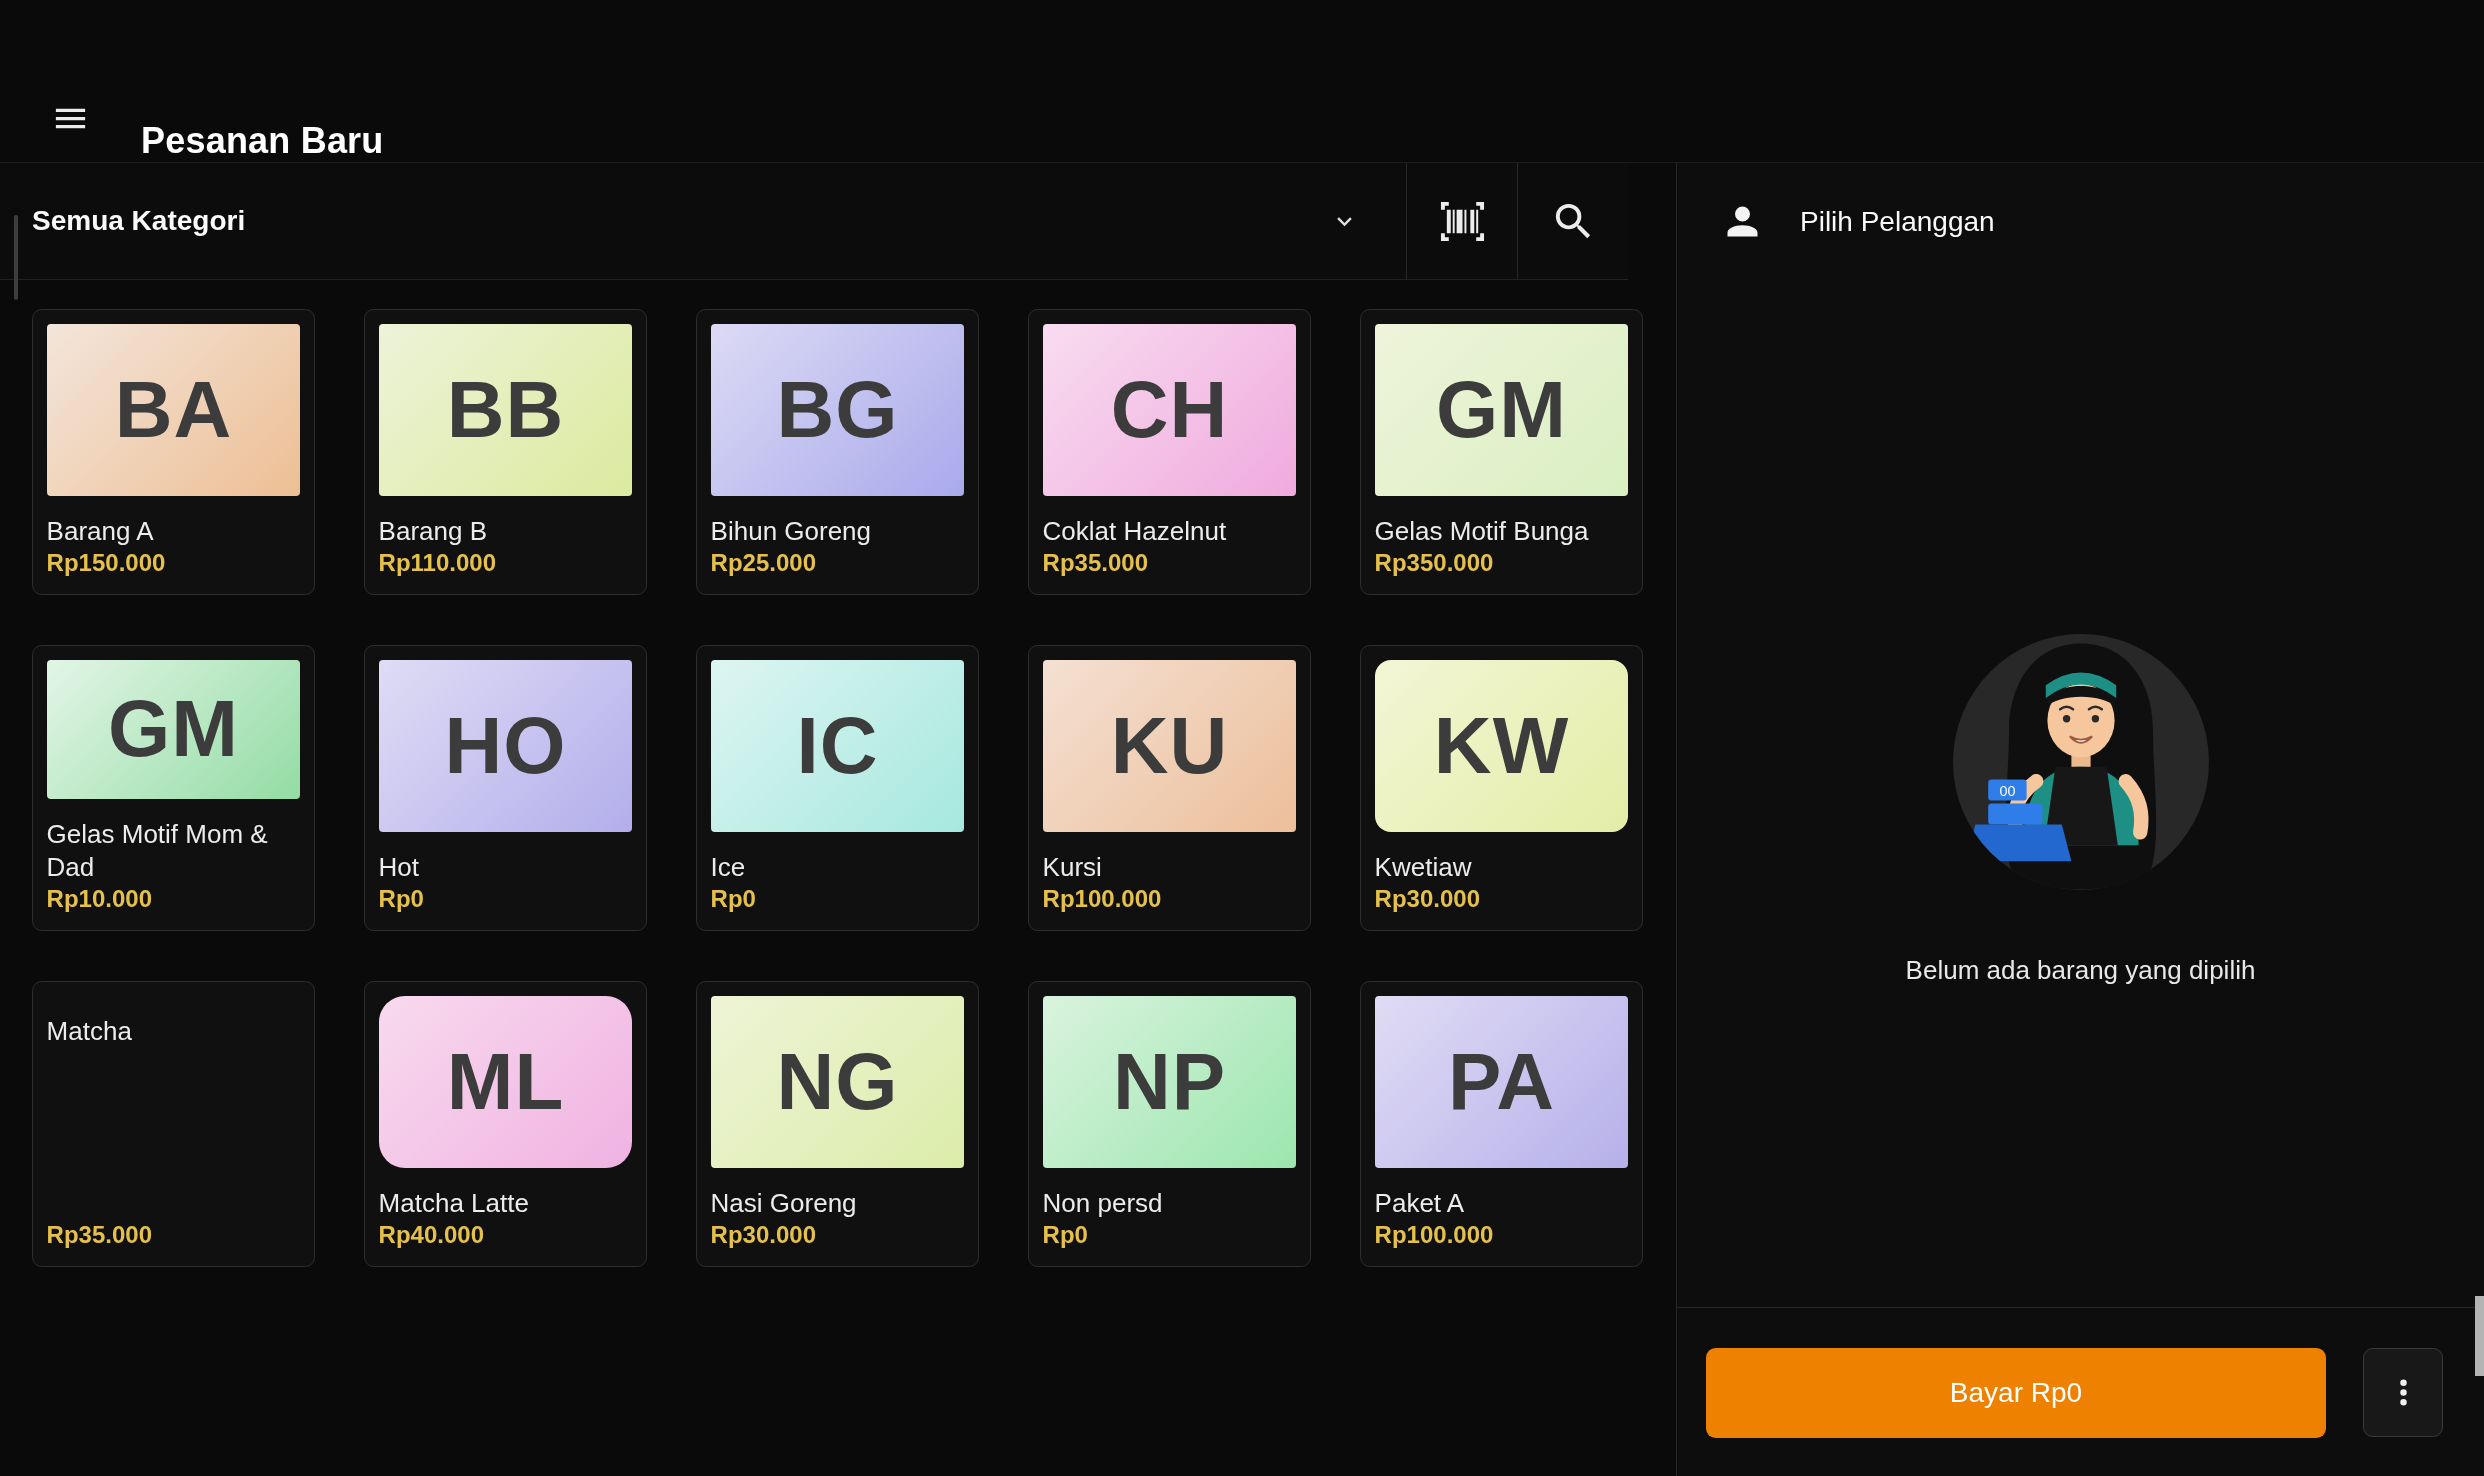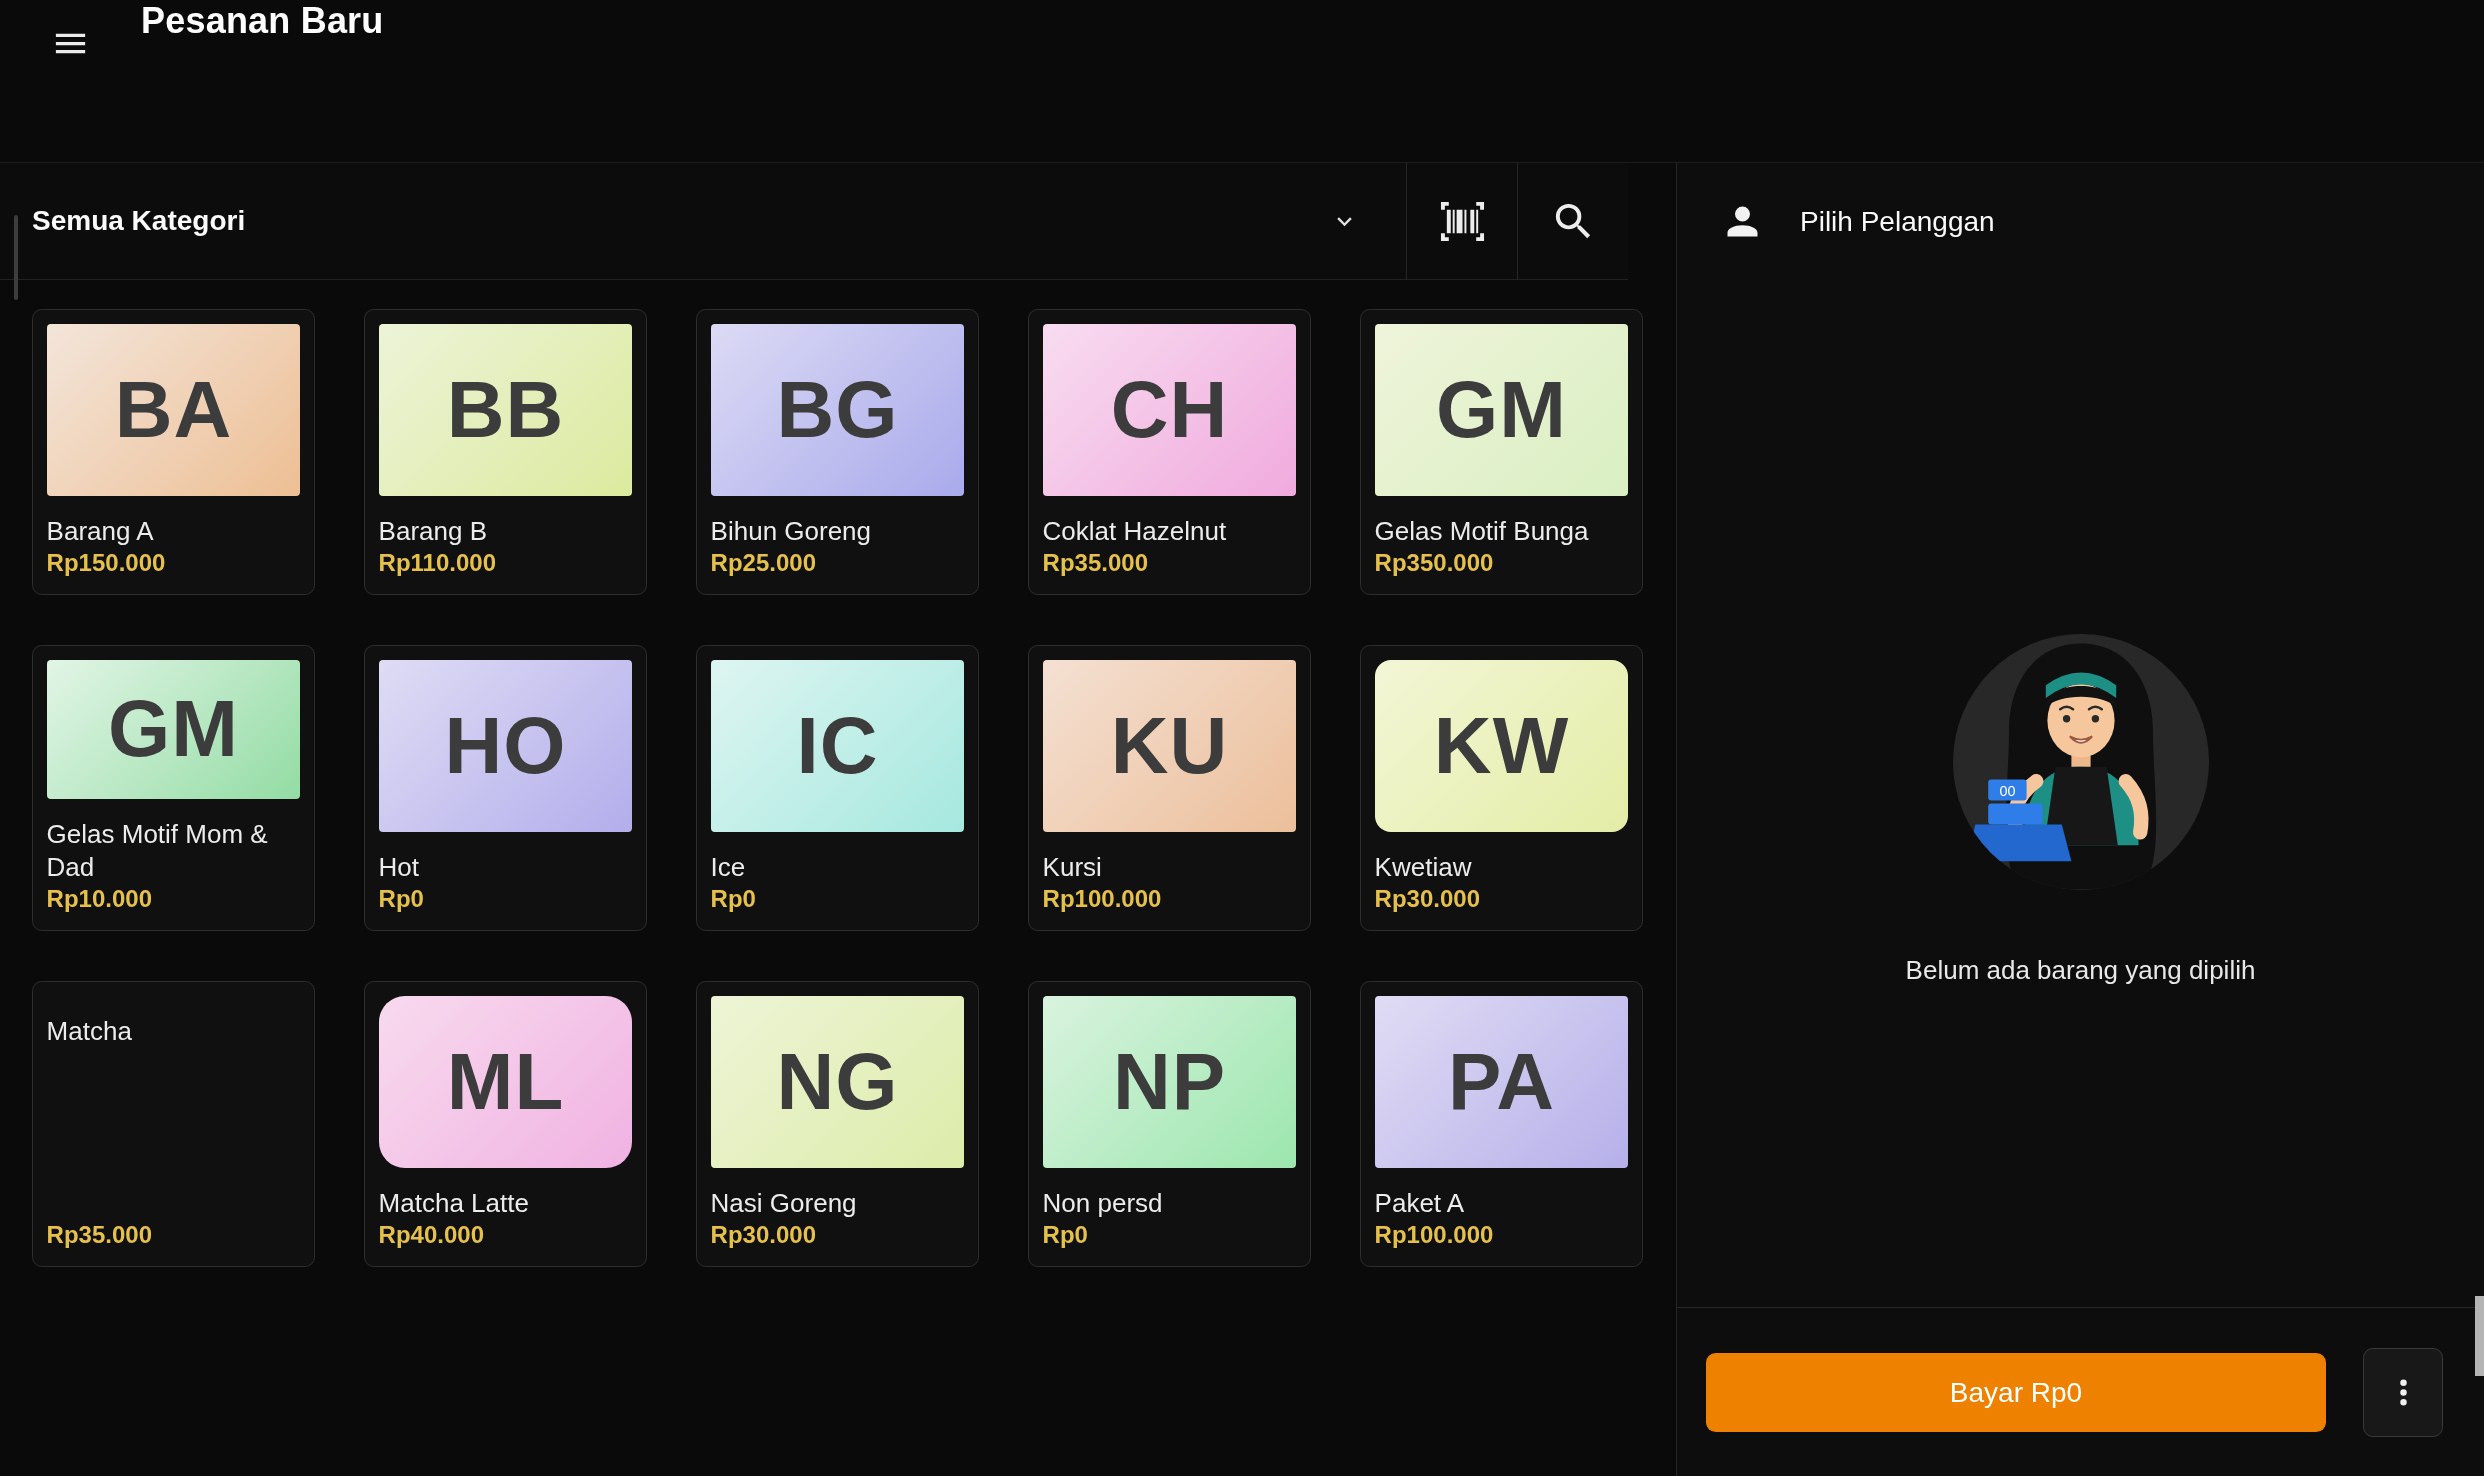--- a/index.html
+++ b/index.html
@@ -11,21 +11,21 @@
     background: #0a0a0a;
     overflow: hidden;
     color: #eee;
     --accent: #ef8100;
     --price: #e5c04a;
   }
 
   
   .topbar {
     position: absolute; top: 0; left: 0; right: 0; height: 163px;
-    display: flex; align-items: flex-start;
+    display: flex; align-items: flex-end;
     border-bottom: 1px solid #1d1d1d;
     background: #0a0a0a;
   }
   .menu-btn {
     width: 87px; height: 87px; margin-left: 27px;
     display: flex; align-items: center; justify-content: center;
     background: none; border: none; cursor: pointer;
   }
   .menu-btn svg { width: 39px; height: 39px; }
   .page-title {
@@ -115,21 +115,21 @@
   }
   .empty-state .caption { font-size: 26px; color: #e8e8e8; }
 
   .cart-footer {
     flex: 0 0 170px;
     border-top: 1px solid #282828;
     display: flex; align-items: center;
     padding: 0 41px 0 29px; gap: 37px;
   }
   .pay-btn {
-    flex: 1; height: 79px;
+    flex: 1; height: 90px;
     background: var(--accent);
     border: none; border-radius: 9.7px;
     font-family: inherit; font-size: 28px; color: #fff;
     cursor: pointer;
   }
   .more-btn {
     width: 80px; height: 89px;
     background: #181818;
     border: 1px solid #3a3a3a; border-radius: 9.7px;
     display: flex; align-items: center; justify-content: center;

